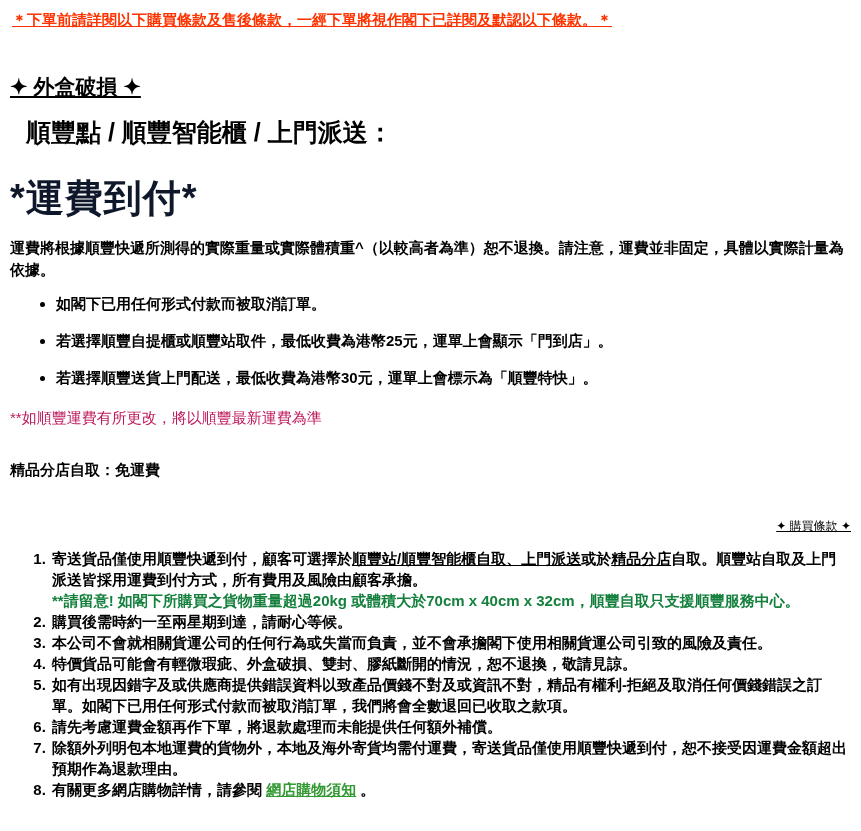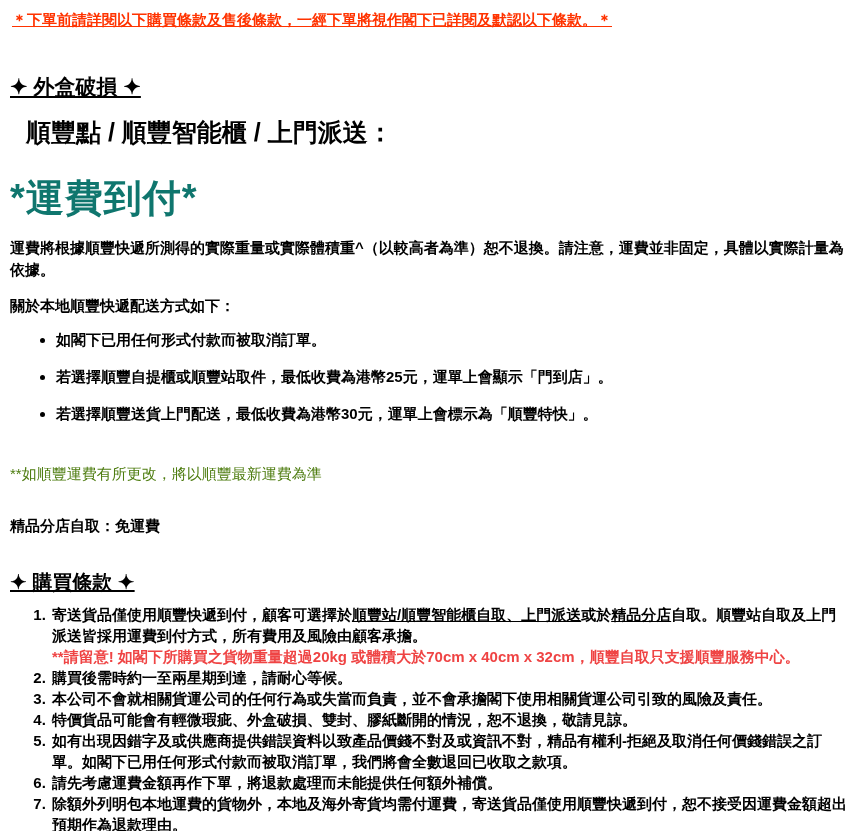--- a/index.html
+++ b/index.html
@@ -34,21 +34,21 @@
     margin: 16px;
     font-size: 25px;
     font-weight: 700;
     line-height: 33px;
   }
 
   .freight-collect {
     margin: 26px 0 0 0;
     font-size: 38px;
     font-weight: 700;
-    color: #0f766e;
+    color: #0f172a;
     line-height: 46px;
     letter-spacing: 1px;
   }
 
   .body-bold {
     margin: 14px 0 0 0;
     font-size: 15px;
     font-weight: 700;
     line-height: 22px;
   }
@@ -59,54 +59,55 @@
     padding: 0 0 0 46px;
   }
   ul.bullets li {
     font-size: 15px;
     font-weight: 700;
     line-height: 22px;
     margin: 0 0 15px 0;
   }
 
   .note {
-    margin: 38px 0 0 0;
+    margin: 18px 0 0 0;
     font-size: 15px;
     font-weight: 400;
-    color: #4d7c0f;
+    color: #be185d;
     line-height: 22px;
   }
 
   .pickup { margin-top: 30px; }
 
   
   .terms-heading {
     margin: 34px 0 0 0;
-    font-size: 20px;
-    font-weight: 700;
+    font-size: 12px;
+    font-weight: 400;
     line-height: 22px;
+    text-align: right;
   }
   .terms-heading .u { text-decoration: underline; }
 
   ol.terms-list {
     margin: 11px 0 0 0;
     padding: 0 0 0 40px;
   }
   ol.terms-list li {
     font-size: 15px;
     font-weight: 700;
     line-height: 21px;
     margin: 0;
     padding-left: 2px;
   }
   ol.terms-list li .u { text-decoration: underline; }
 
   .warning {
     display: block;
-    color: #ef4444;
+    color: #15803d;
     font-weight: 700;
   }
 
   .green-link {
     color: #339933;
     font-weight: 700;
     text-decoration: underline;
     cursor: pointer;
   }
 </style>
@@ -122,21 +123,20 @@
   <h2 class="ship-heading">
     <span class="u">✦ 外盒破損 ✦</span>
   </h2>
 
   <div class="ship-sub">順豐點 / 順豐智能櫃 / 上門派送：</div>
 
   <h1 class="freight-collect">*運費到付*</h1>
 
   <p class="body-bold intro">運費將根據順豐快遞所測得的實際重量或實際體積重^（以較高者為準）恕不退換。請注意，運費並非固定，具體以實際計量為依據。</p>
 
-  <p class="body-bold">關於本地順豐快遞配送方式如下：</p>
 
   <ul class="bullets">
     <li>如閣下已用任何形式付款而被取消訂單。</li>
     <li>若選擇順豐自提櫃或順豐站取件，最低收費為港幣25元，運單上會顯示「門到店」。</li>
     <li>若選擇順豐送貨上門配送，最低收費為港幣30元，運單上會標示為「順豐特快」。</li>
   </ul>
 
   <p class="note">**如順豐運費有所更改，將以順豐最新運費為準</p>
 
   <p class="body-bold pickup">精品分店自取：免運費</p>

